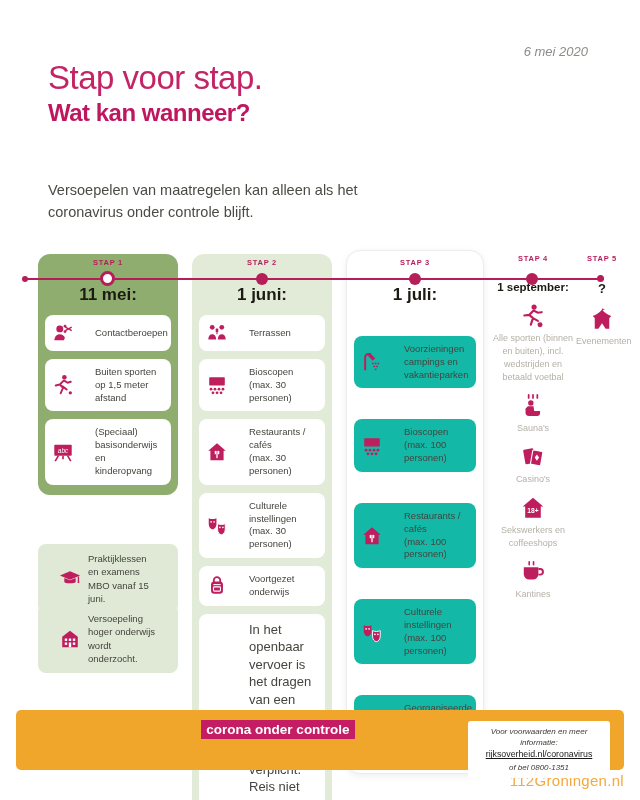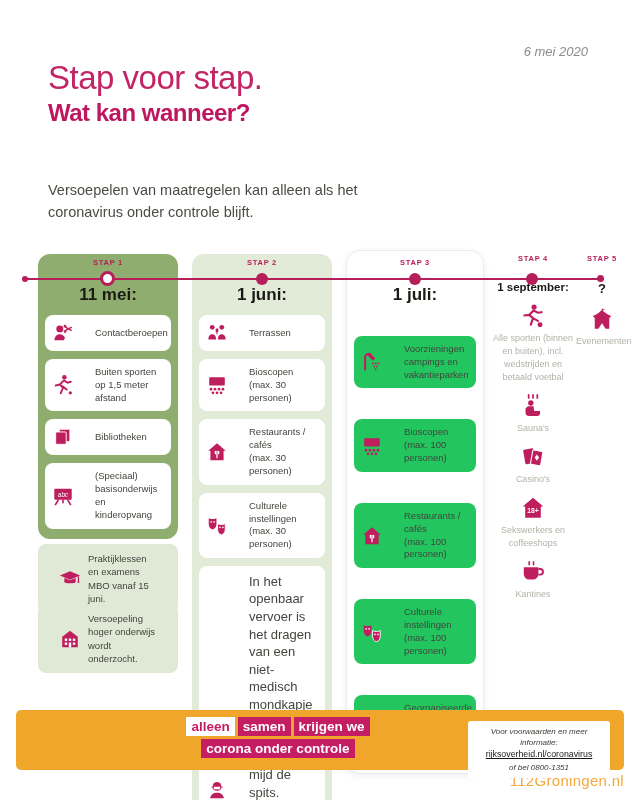--- a/index.html
+++ b/index.html
@@ -30,21 +30,21 @@
         border:1px solid #ececec;border-radius:14px;box-shadow:0 2px 7px rgba(0,0,0,.07);padding:7px 7px 12px;}
   .col4{left:489px;width:88px;text-align:center;}
   .col5{left:576px;width:52px;text-align:center;}
   .stap{font-size:7.5px;font-weight:700;letter-spacing:.7px;color:#b61e5a;text-align:center;height:11px;}
   .dotgap{height:15px;}
   .coldate{font-size:17px;font-weight:700;color:#1c1a14;text-align:center;margin:1px 0 10px;}
   .col4 .coldate{font-size:11.5px;}
   .col5 .coldate{font-size:13px;}
   .card{background:#ffffff;border-radius:8px;padding:7px 7px;margin-bottom:8px;
         display:flex;align-items:center;gap:21px;font-size:9.5px;line-height:1.35;color:#45443e;min-height:24px;box-sizing:border-box;}
-  .col3 .card{background:#22c55e;margin-top:31px;}
+  .col3 .card{background:#14b8a6;margin-top:31px;}
   .card .txt{flex:1;}
   .card .sub{display:block;}
   .card.note{font-size:13px;align-items:flex-end;}
   .card.note .ic{margin-top:2px;}
   .ic{width:22px;height:22px;flex:0 0 auto;color:#bf1e5e;fill:currentColor;}
   .plain{margin-bottom:9px;}
   .plain .ic{width:26px;height:26px;margin:0 auto 3px;display:block;}
   .plain .cap{font-size:9px;line-height:1.45;color:#b5b1a8;}
   
   .foot{position:absolute;left:38px;width:140px;background:#dfe9d5;border-radius:8px;
@@ -240,26 +240,20 @@
           <use href="#sym-contact"></use>
         </svg>
       <div class="txt">Contactberoepen</div>
     </div>
     <div class="card">
       <svg class="ic">
           <use href="#sym-runner"></use>
         </svg>
       <div class="txt">Buiten sporten op 1,5 meter afstand</div>
     </div>
-    <div class="card">
-      <svg class="ic">
-          <use href="#sym-books"></use>
-        </svg>
-      <div class="txt">Bibliotheken</div>
-    </div>
     <div class="card" style="margin-bottom:0">
       <svg class="ic">
           <use href="#sym-board"></use>
         </svg>
       <div class="txt">(Speciaal) basisonderwijs en kinderopvang</div>
     </div>
   </div>
 
   <div class="col col2">
     <div class="stap">STAP 2</div>
@@ -281,20 +275,26 @@
       <svg class="ic">
           <use href="#sym-restaurant"></use>
         </svg>
       <div class="txt"><span>Restaurants / cafés</span><span class="sub">(max. 30 personen)</span></div>
     </div>
     <div class="card">
       <svg class="ic">
           <use href="#sym-masks"></use>
         </svg>
       <div class="txt"><span>Culturele instellingen</span><span class="sub">(max. 30 personen)</span></div>
+    </div>
+    <div class="card">
+      <svg class="ic">
+          <use href="#sym-backpack"></use>
+        </svg>
+      <div class="txt">Voortgezet onderwijs</div>
     </div>
     <div class="card note" style="margin-bottom:0">
       <svg class="ic">
           <use href="#sym-facemask"></use>
         </svg>
       <div class="txt">In het openbaar vervoer is het dragen van een niet-medisch mondkapje verplicht. Reis niet onnodig en mijd de spits.</div>
     </div>
   </div>
 
   <div class="col col3">
@@ -389,25 +389,20 @@
   </div>
   <div class="foot f2">
     <svg class="ic">
         <use href="#sym-school"></use>
       </svg>
     <div class="txt">Versoepeling hoger onderwijs wordt onderzocht.</div>
   </div>
 
   <div class="banner">
     <div class="slogan">
-      <div class="row">
-        <span class="w white">alleen</span>
-        <span class="w pink">samen</span>
-        <span class="w pink">krijgen we</span>
-      </div>
       <div class="row row2">
         <span class="w pink">corona onder controle</span>
       </div>
     </div>
     <div class="infobox">
       <div class="i1">Voor voorwaarden en meer informatie:</div>
       <div class="i2">rijksoverheid.nl/coronavirus</div>
       <div class="i3">of bel 0800-1351</div>
     </div>
   </div>

